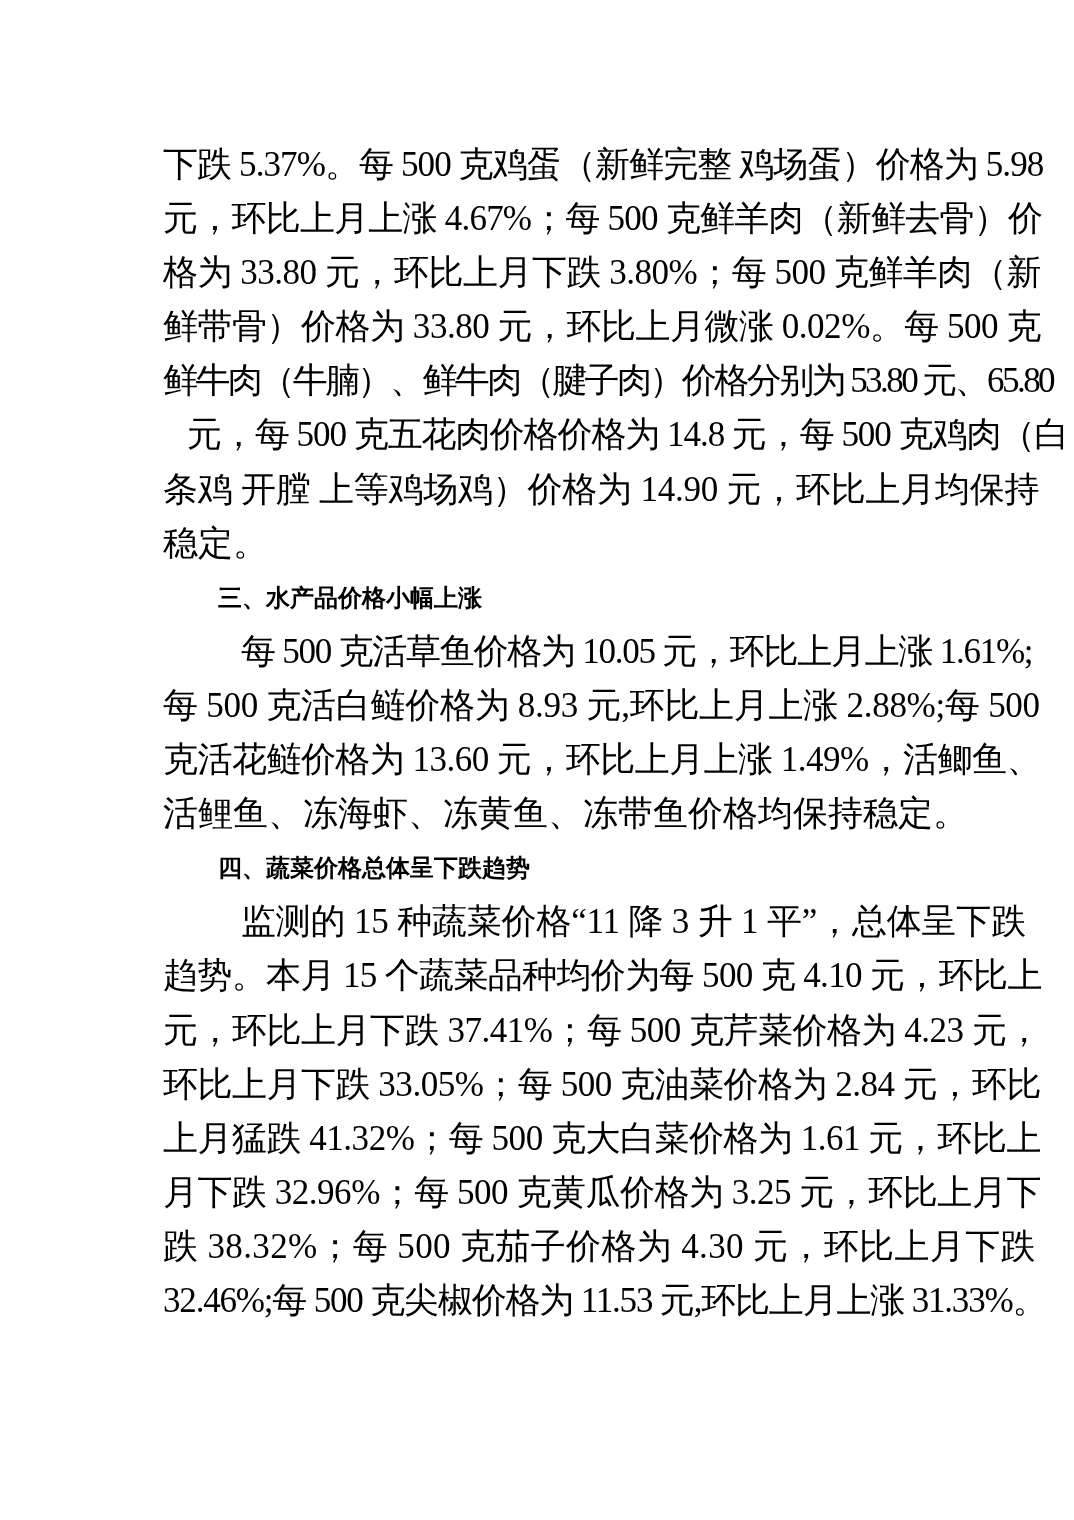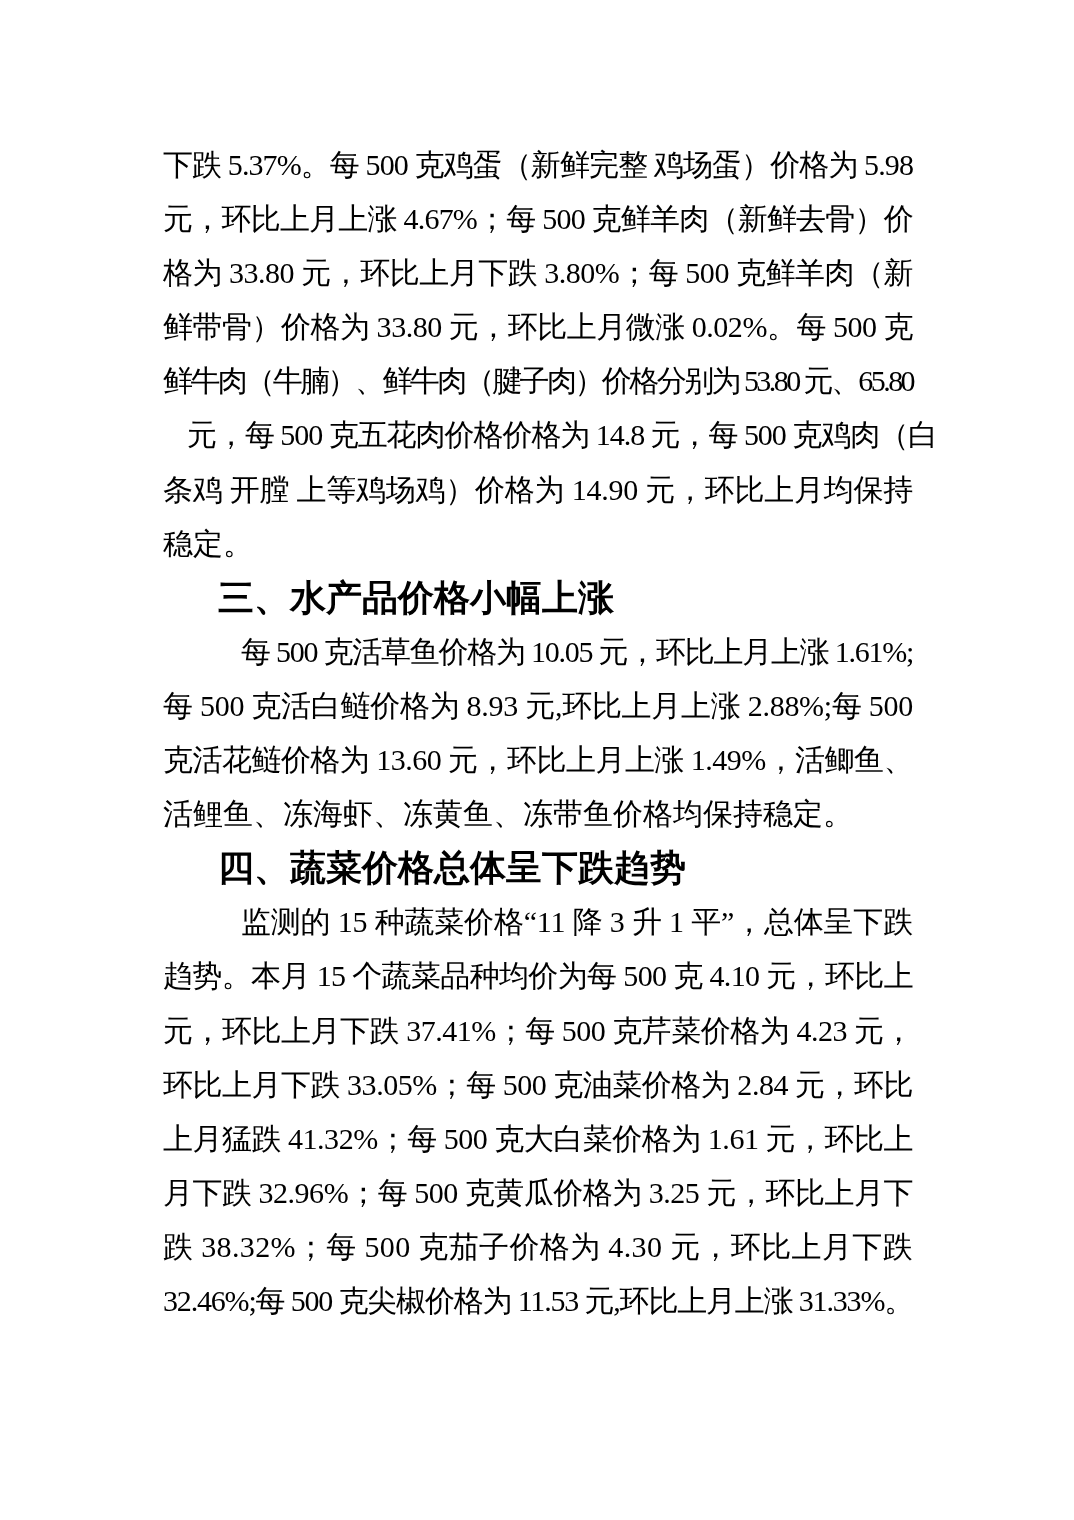--- a/index.html
+++ b/index.html
@@ -13,30 +13,30 @@
     color: #000000;
     font-family: "Liberation Serif", "DejaVu Serif", serif;
   }
   .content {
     position: absolute;
     left: 163px;
     top: 138px;
     width: 750px;
   }
   .line {
-    font-size: 30px;
+    font-size: 35px;
     line-height: 54.1px;
     white-space: nowrap;
     text-align: left;
   }
   .line.ind { text-indent: 78px; }
   .line.heading {
     font-family: "Liberation Sans", "DejaVu Sans", sans-serif;
     font-weight: bold;
-    font-size: 36px;
+    font-size: 24px;
     text-indent: 55px;
   }
 </style>
 </head>
 <body>
 
 <div class="page">
   <div class="content" id="content">
       <div class="line j"><span class="t" style="letter-spacing: -0.902778px;">下跌 5.37%。每 500 克鸡蛋（新鲜完整 鸡场蛋）价格为 5.98</span></div>
       <div class="line j"><span class="t" style="letter-spacing: -0.78125px; text-align: center;">元，环比上月上涨 4.67%；每 500 克鲜羊肉（新鲜去骨）价</span></div>

